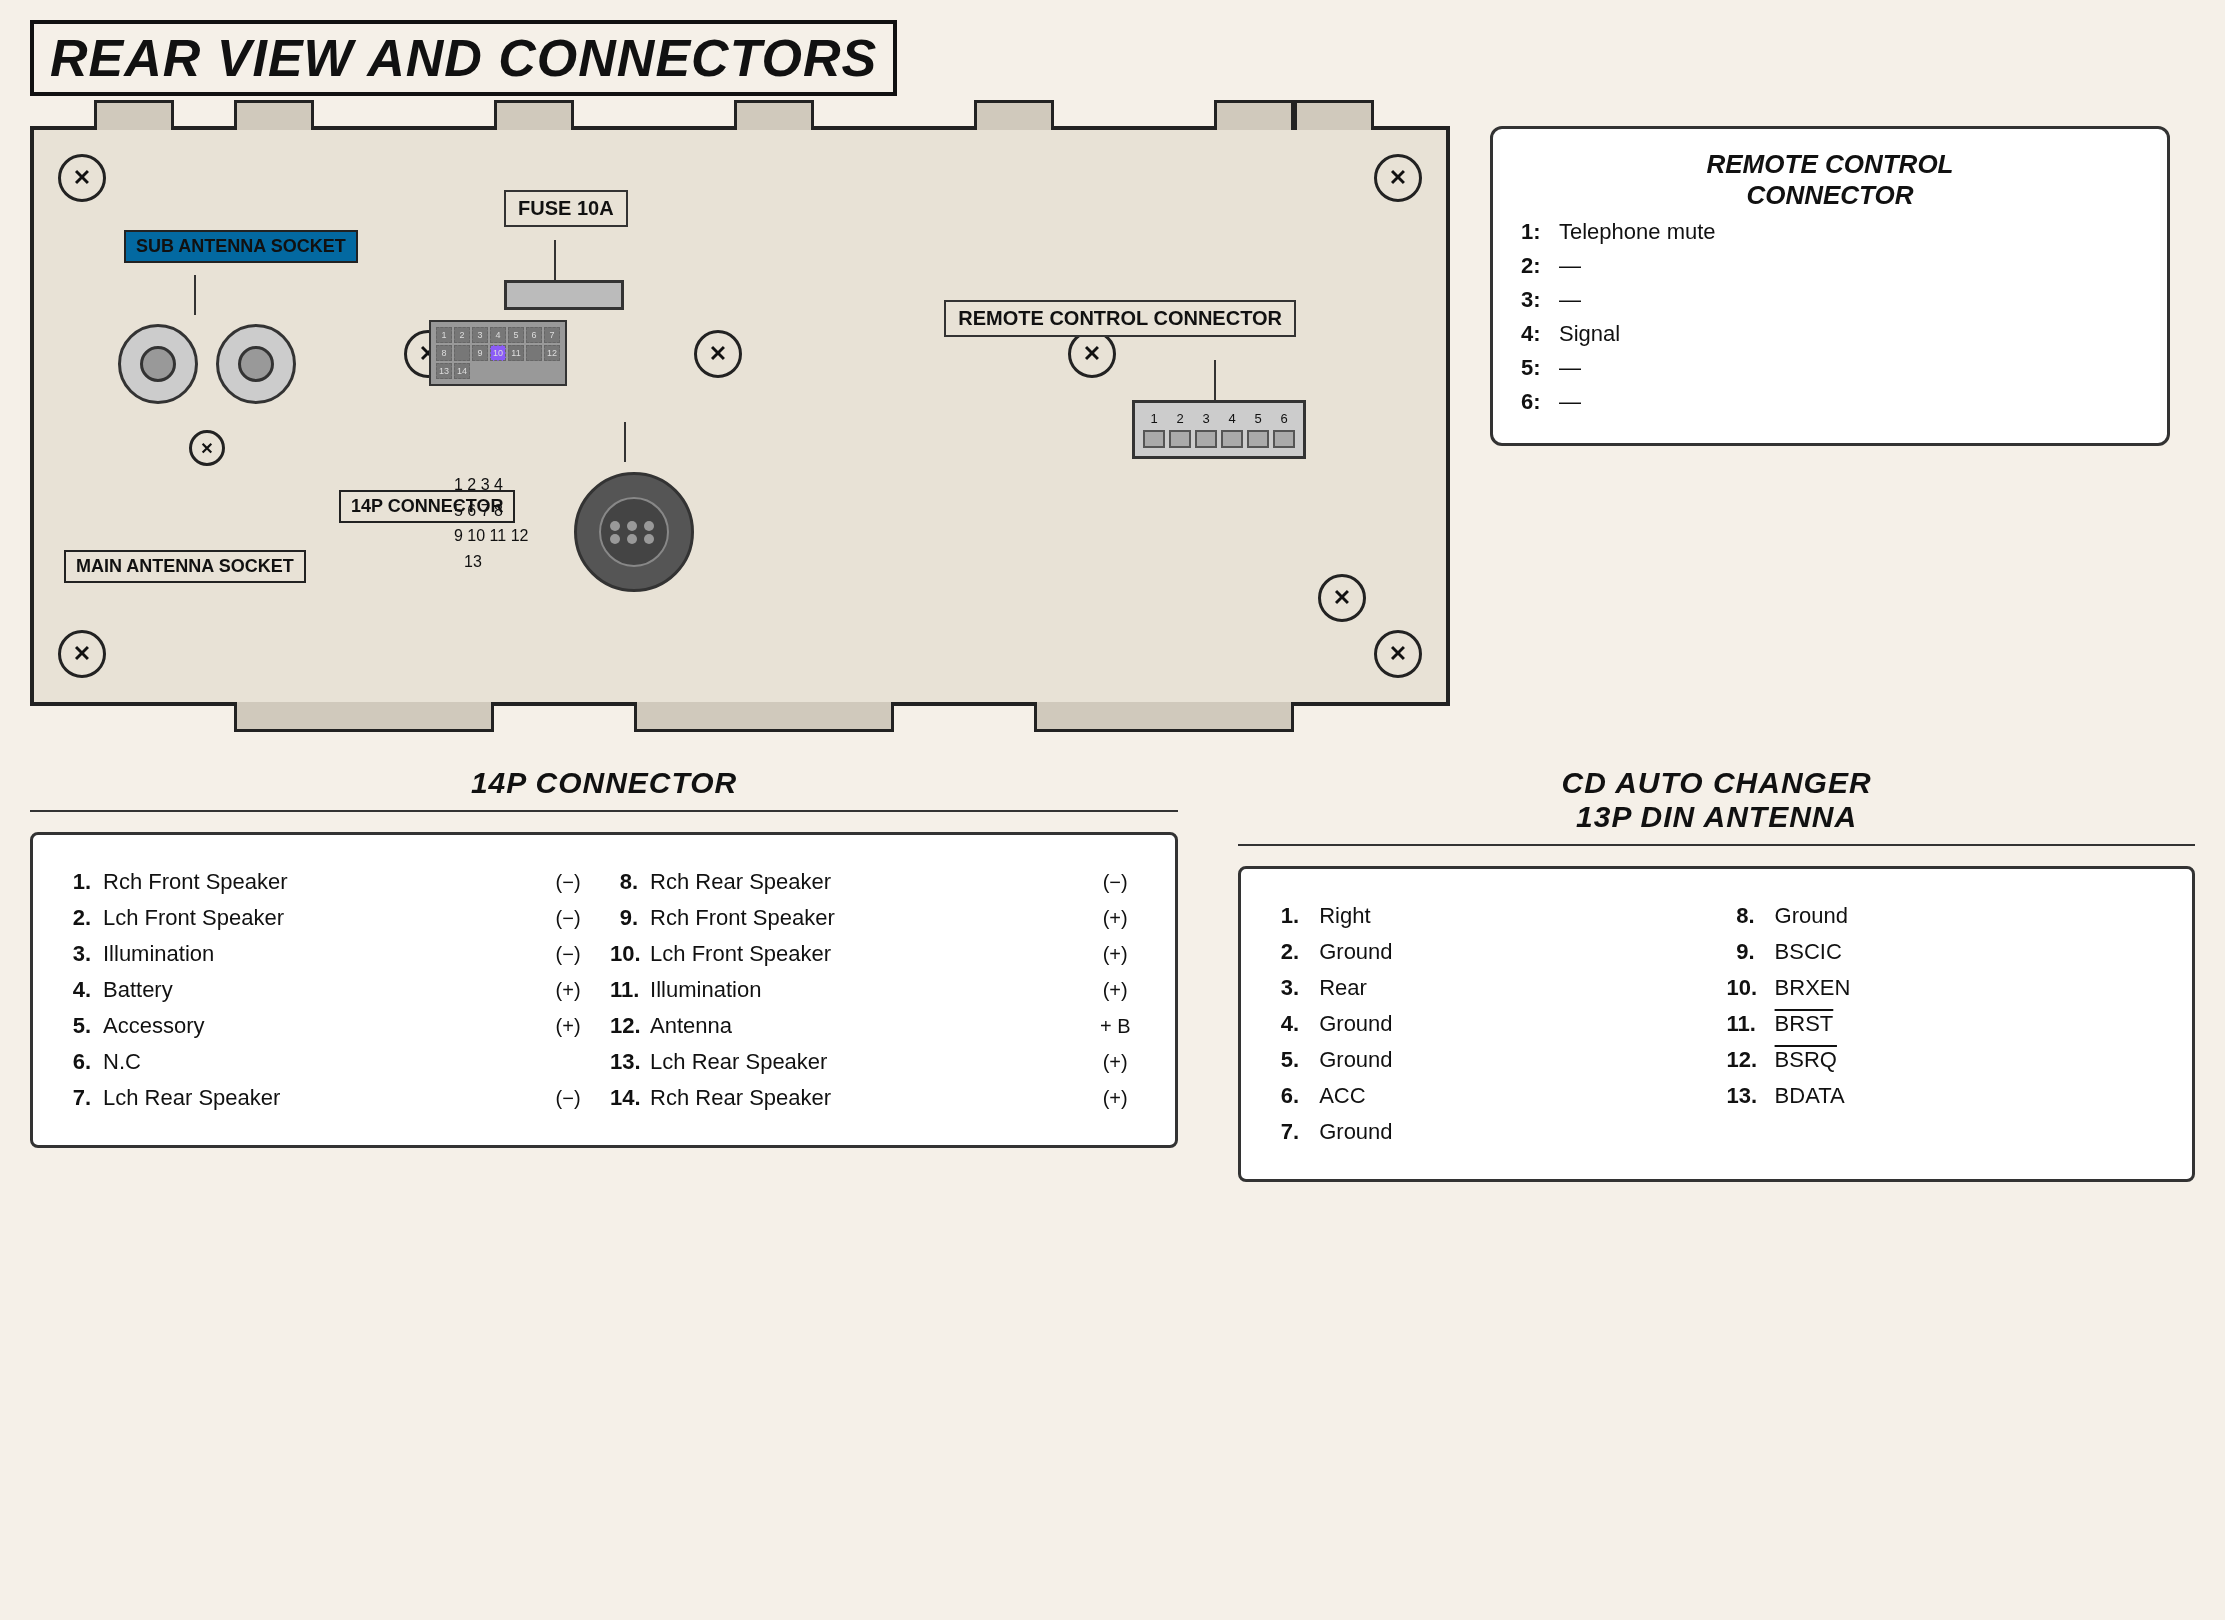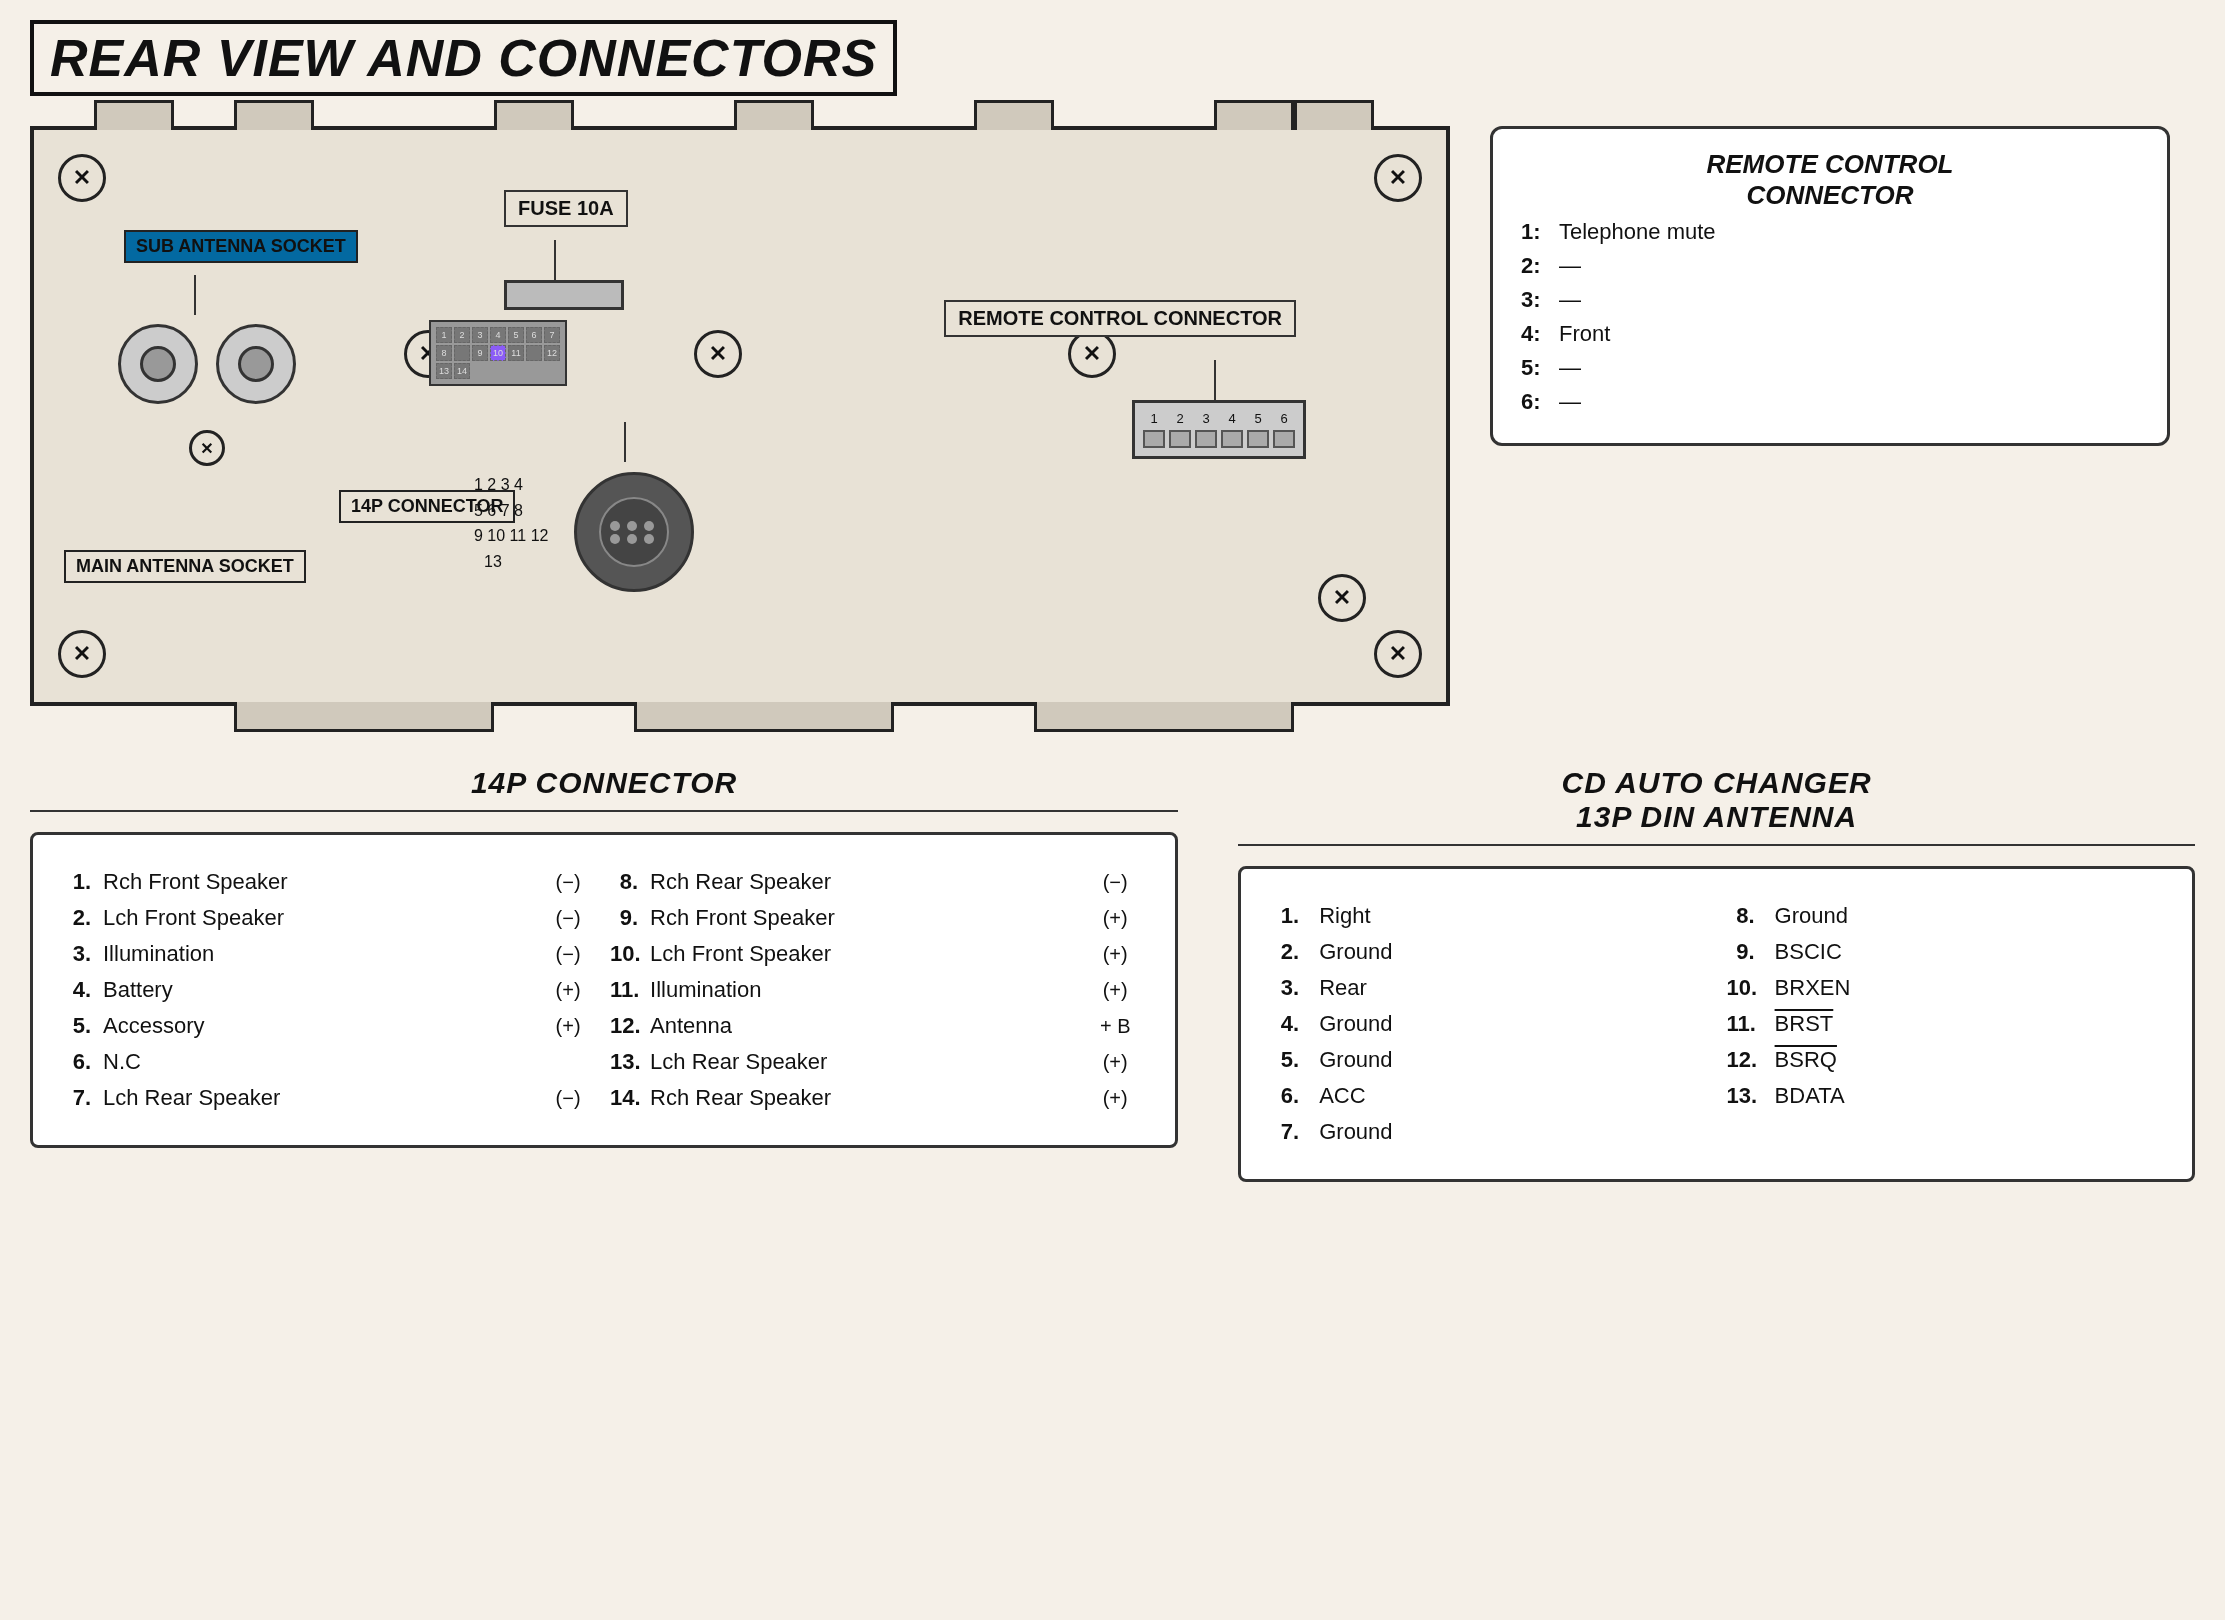--- a/index.html
+++ b/index.html
@@ -264,21 +264,21 @@
         <div style="width:22px;height:18px;border:2px solid #555;background:#aaa;"></div>
         <div style="width:22px;height:18px;border:2px solid #555;background:#aaa;"></div>
         <div style="width:22px;height:18px;border:2px solid #555;background:#aaa;"></div>
         <div style="width:22px;height:18px;border:2px solid #555;background:#aaa;"></div>
         <div style="width:22px;height:18px;border:2px solid #555;background:#aaa;"></div>
       </div>
     </div>
 
     <div style="position:absolute;bottom:110px;left:540px;">
 
-      <div style="position:absolute;left:-120px;top:0;font-size:16px;line-height:1.6;margin-left:20px;">
+      <div style="position:absolute;left:-120px;top:0;font-size:16px;line-height:1.6;">
         <div>1 2 3 4</div>
         <div>5 6 7 8</div>
         <div>9 10 11 12</div>
         <div style="padding-left:10px;">13</div>
       </div>
 
       <div style="width:120px;height:120px;border:3px solid #333;border-radius:50%;background:#555;display:flex;flex-wrap:wrap;align-items:center;justify-content:center;position:relative;">
         <div style="width:70px;height:70px;border:2px solid #888;border-radius:50%;background:#444;display:flex;flex-wrap:wrap;align-items:center;justify-content:center;">
 
           <div style="display:grid;grid-template-columns:repeat(3,14px);gap:3px;">
@@ -312,21 +312,21 @@
           <div class="info-box-row">
             <span class="info-box-num">2:</span> 
             <span>—</span>
           </div>
           <div class="info-box-row">
             <span class="info-box-num">3:</span> 
             <span>—</span>
           </div>
           <div class="info-box-row">
             <span class="info-box-num">4:</span> 
-            <span>Front</span>
+            <span>Signal</span>
           </div>
           <div class="info-box-row">
             <span class="info-box-num">5:</span> 
             <span>—</span>
           </div>
           <div class="info-box-row">
             <span class="info-box-num">6:</span> 
             <span>—</span>
           </div>
         </div>

